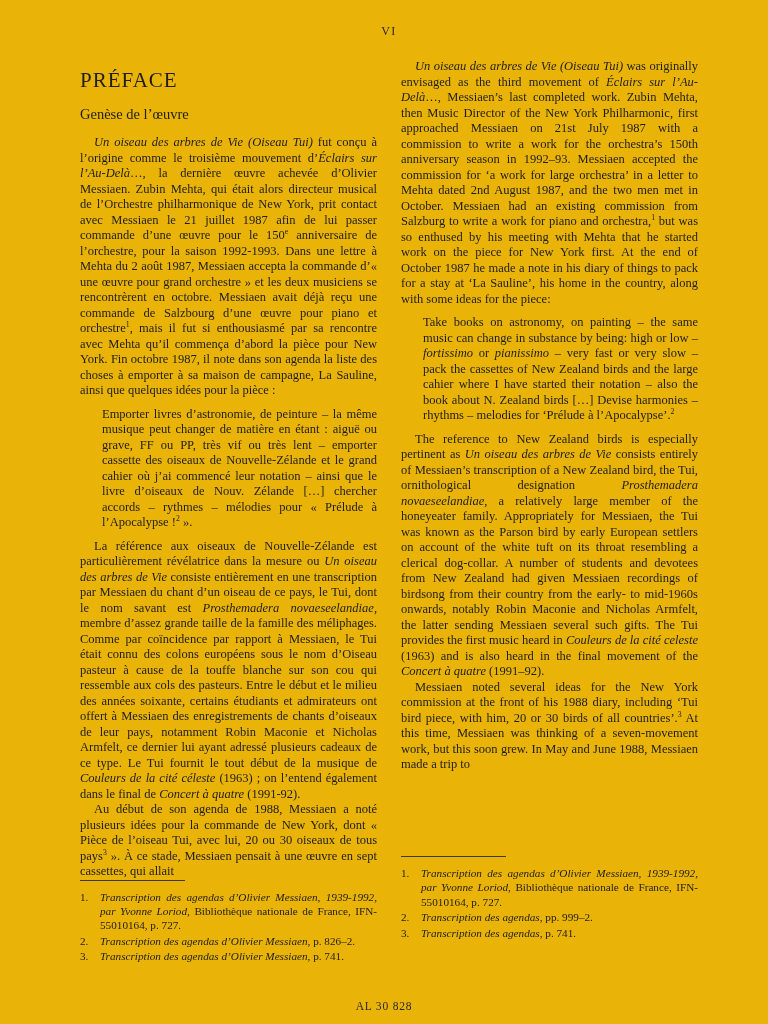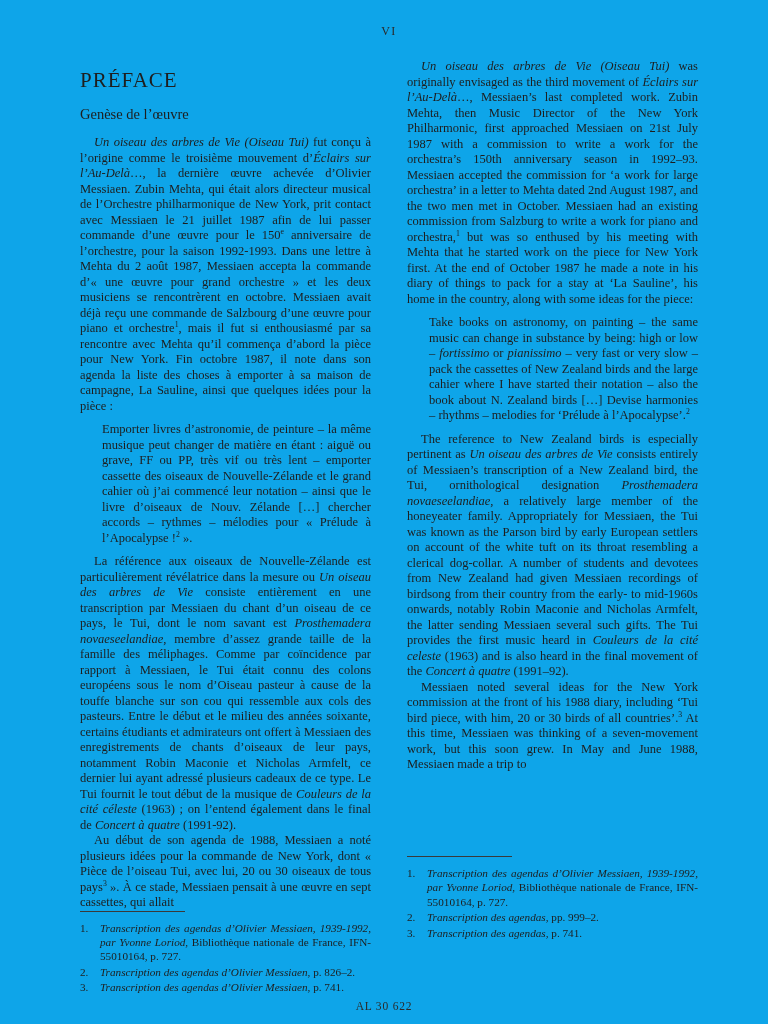--- a/index.html
+++ b/index.html
@@ -1,36 +1,36 @@
 <!DOCTYPE html>
 <html lang="fr"><head>
 <meta charset="utf-8">
 <style>
   html,body{margin:0;padding:0;}
   body{background:#e9e9e7;}
   .page{
     width:768px;height:1024px;
-    background:#0ea5e9;
+    background:#eab308;
     color:#1e1e1e;
     font-family:"Liberation Serif","DejaVu Serif",serif;
     box-sizing:border-box;
     position:relative;
     padding:24px 70px 0 80px;
     overflow:hidden;
   }
   .folio{
     text-align:center;
     font-size:12px;
     letter-spacing:1.5px;
     color:#2a2a2a;
     margin-bottom:20px;
   }
   .columns{
     display:flex;
-    gap:36px;
+    gap:24px;
     height:892px;
   }
   .col{
     flex:1 1 0;
     min-width:0;
     display:flex;
     flex-direction:column;
     font-size:12.5px;
     line-height:15.5px;
     text-align:justify;
@@ -128,15 +128,15 @@
         </div>
         <div class="fn">
           <span class="fn-num">3.</span>
           <span class="fn-text"><em>Transcription des agendas</em><span>, p. 741.</span></span>
         </div>
       </div>
     </section>
 
   </div>
 
-  <div class="plate">AL 30 622</div>
+  <div class="plate">AL 30 828</div>
 
 </div>
 
 </body></html>

